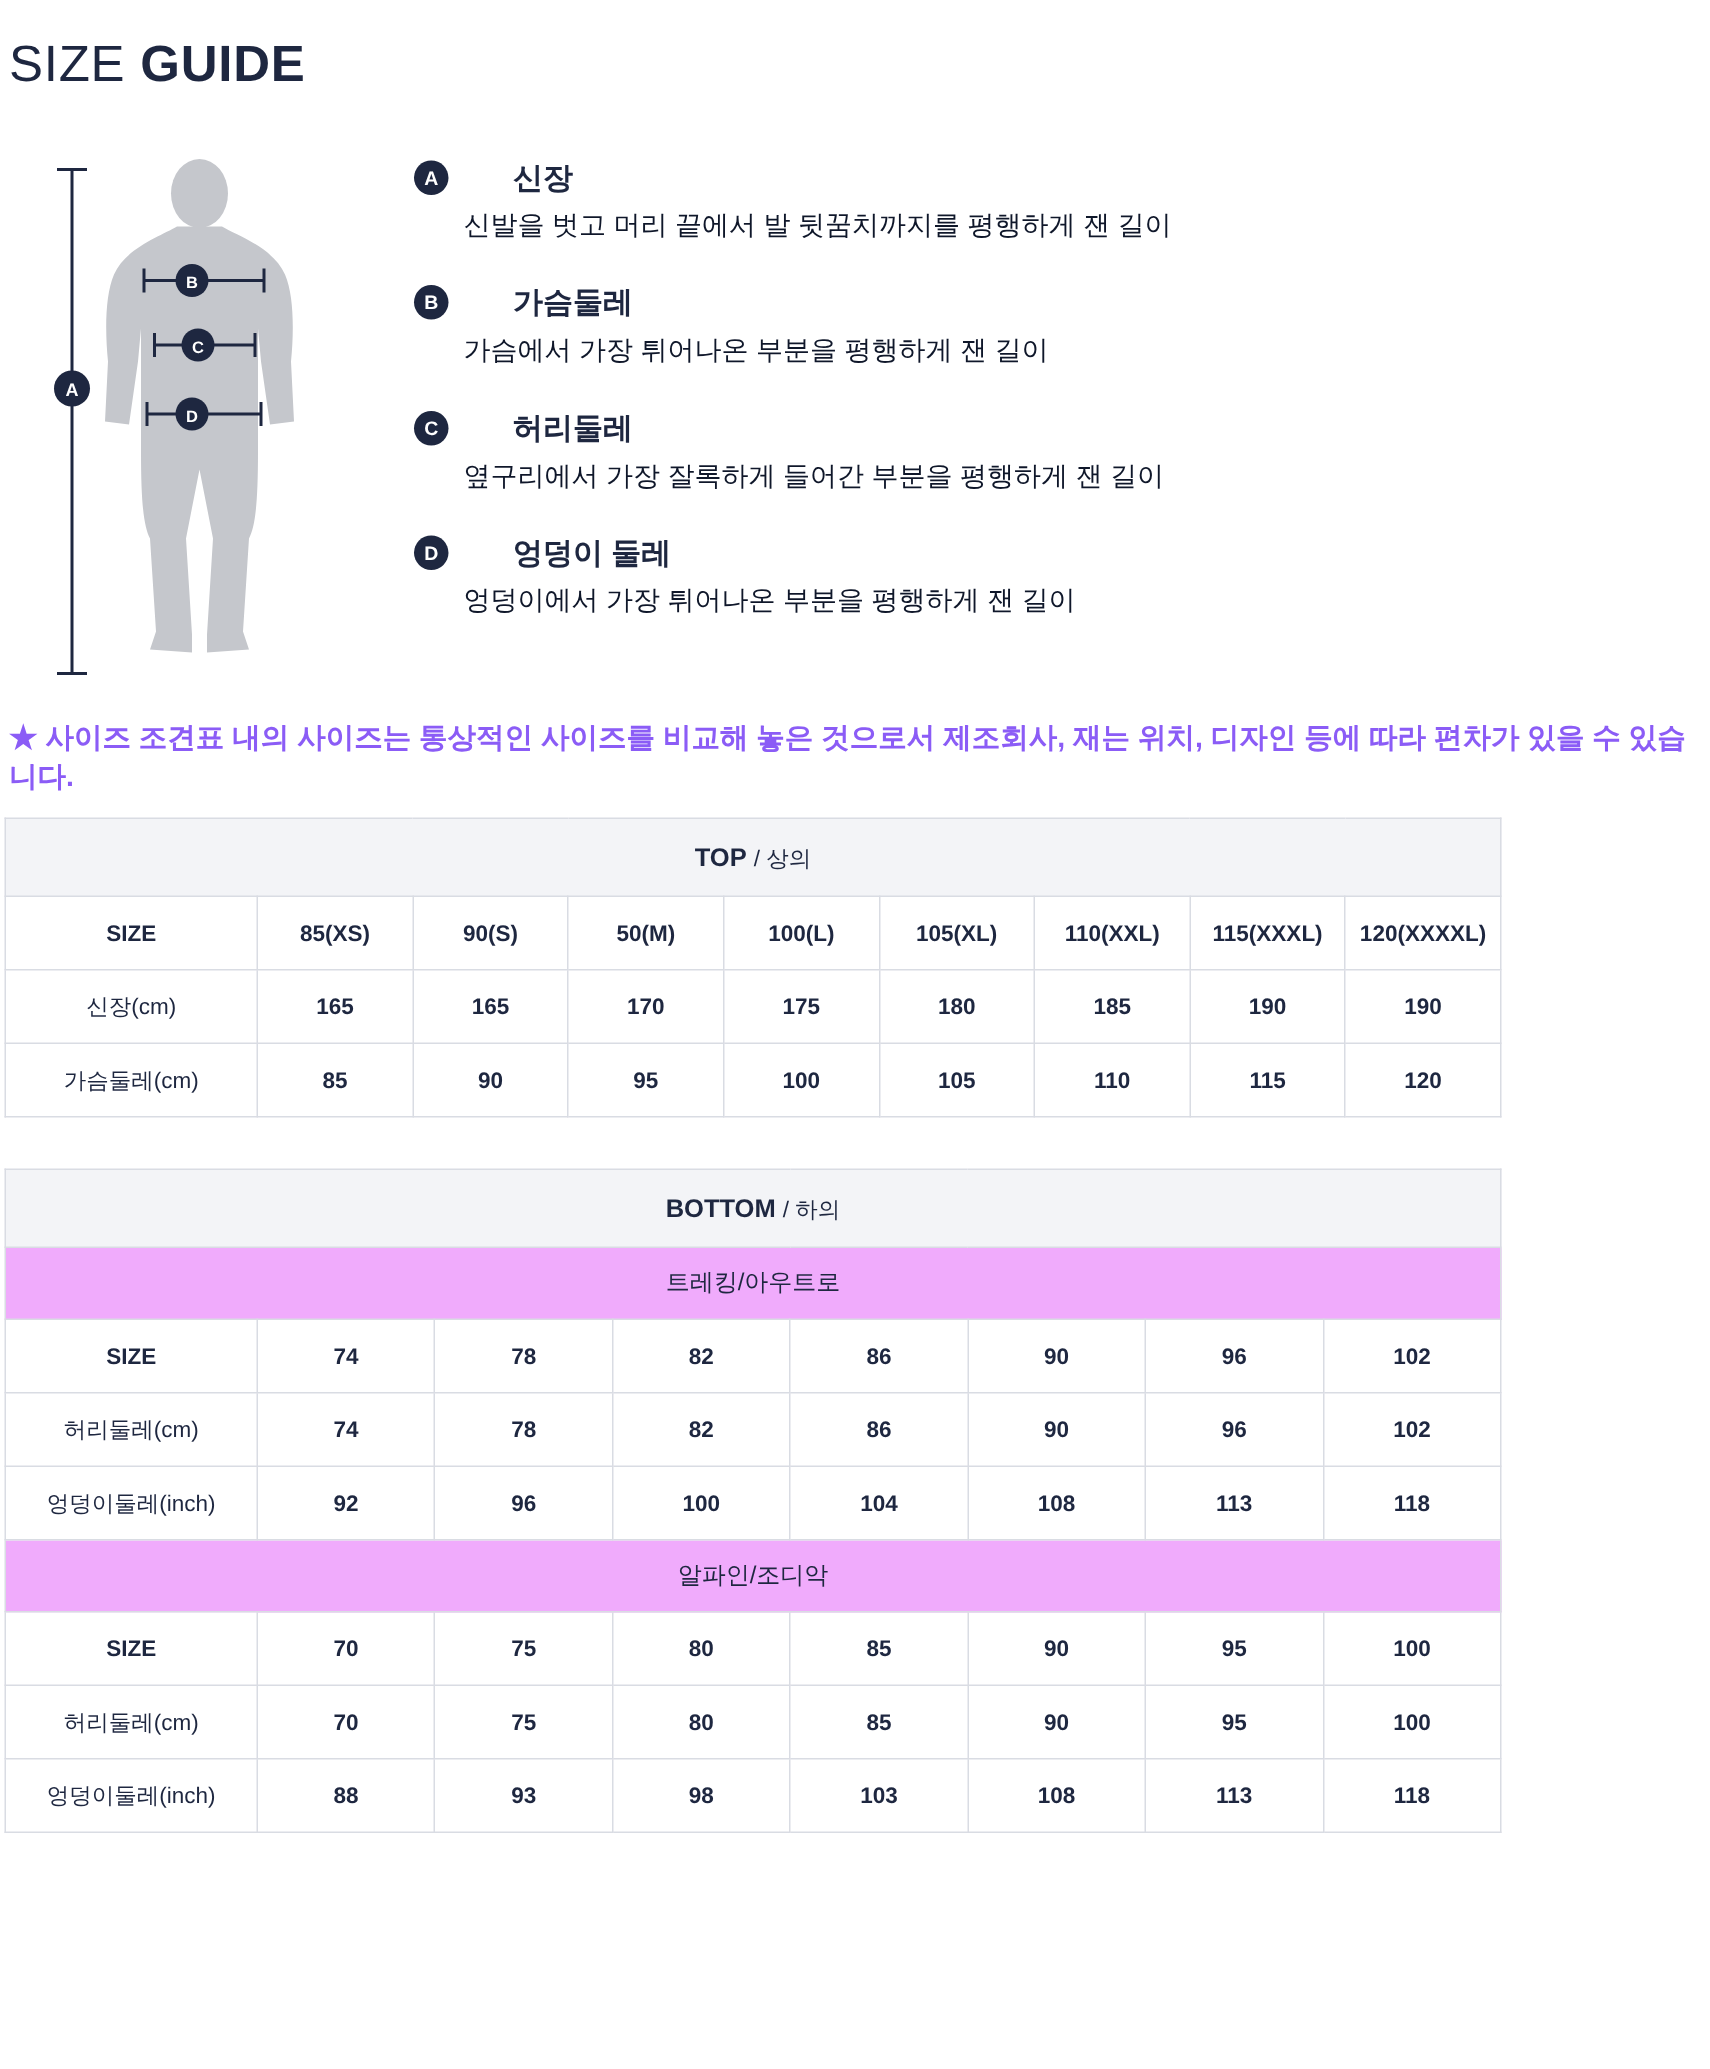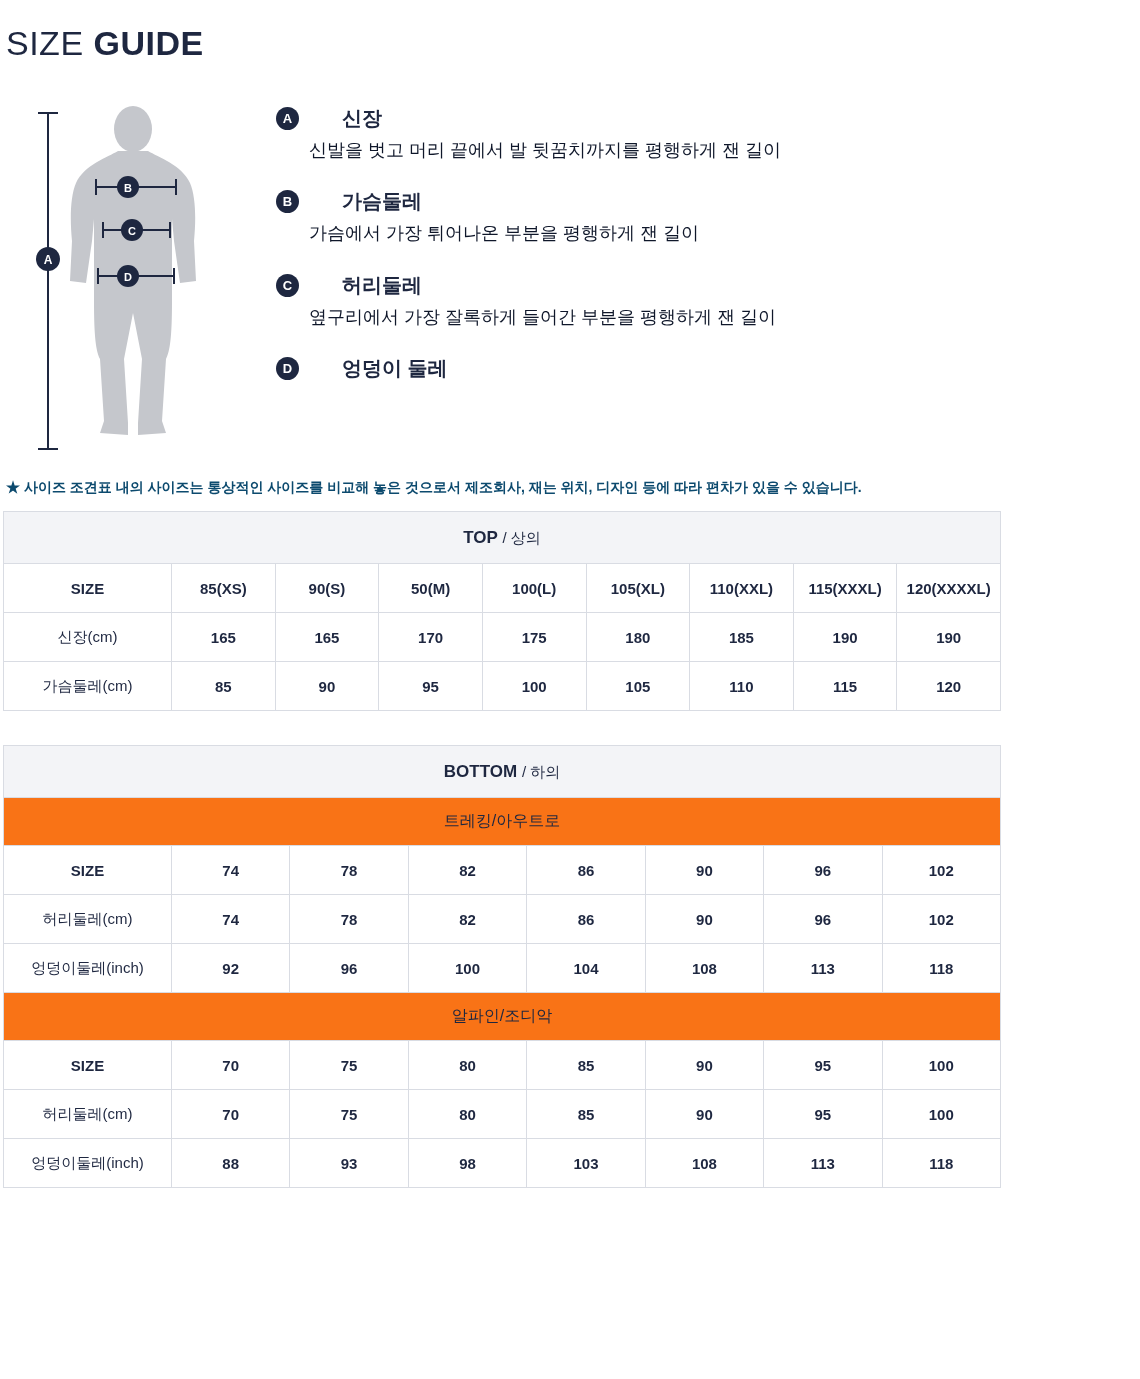--- a/index.html
+++ b/index.html
@@ -68,22 +68,22 @@
   .legend-desc {
     font-size: 18px;
     color: #0f172a;
     padding-left: 33px;
     padding-top: 6px;
     line-height: 1.35;
   }
 
   
   .note {
-    font-size: 14px;
-    color: #0c4a6e;
+    font-size: 19px;
+    color: #8b5cf6;
     padding: 18px 4px 14px 6px;
     font-weight: bold;
   }
 
   
   table {
     width: 998px;
     border-collapse: collapse;
     margin: 0 0 34px 3px;
     table-layout: fixed;
@@ -97,21 +97,21 @@
     padding: 4px 2px;
   }
   .tbl-head {
     background: #f3f4f7;
     font-size: 17px;
     height: 52px;
   }
   .tbl-head .en { font-weight: bold; }
   .tbl-head .ko { font-weight: normal; font-size: 15px; }
   .sub-head {
-    background: #f97316;
+    background: #f0abfc;
     font-size: 16px;
     font-weight: normal;
     height: 48px;
   }
   .col-label {
     font-weight: normal;
     font-size: 15px;
     background: #fff;
   }
   .row-size th, .row-size td { font-weight: bold; }
@@ -192,20 +192,21 @@
           <span class="legend-title">허리둘레</span>
         </div>
         <div class="legend-desc">옆구리에서 가장 잘록하게 들어간 부분을 평행하게 잰 길이</div>
       </div>
 
       <div class="legend-item">
         <div class="legend-head">
           <span class="badge">D</span>
           <span class="legend-title">엉덩이 둘레</span>
         </div>
+        <div class="legend-desc">엉덩이에서 가장 튀어나온 부분을 평행하게 잰 길이</div>
       </div>
 
     </div>
   </div>
 
   <div class="note">★ 사이즈 조견표 내의 사이즈는 통상적인 사이즈를 비교해 놓은 것으로서 제조회사, 재는 위치, 디자인 등에 따라 편차가 있을 수 있습니다.</div>
 
   <table>
     <colgroup>
       <col class="w-first">

